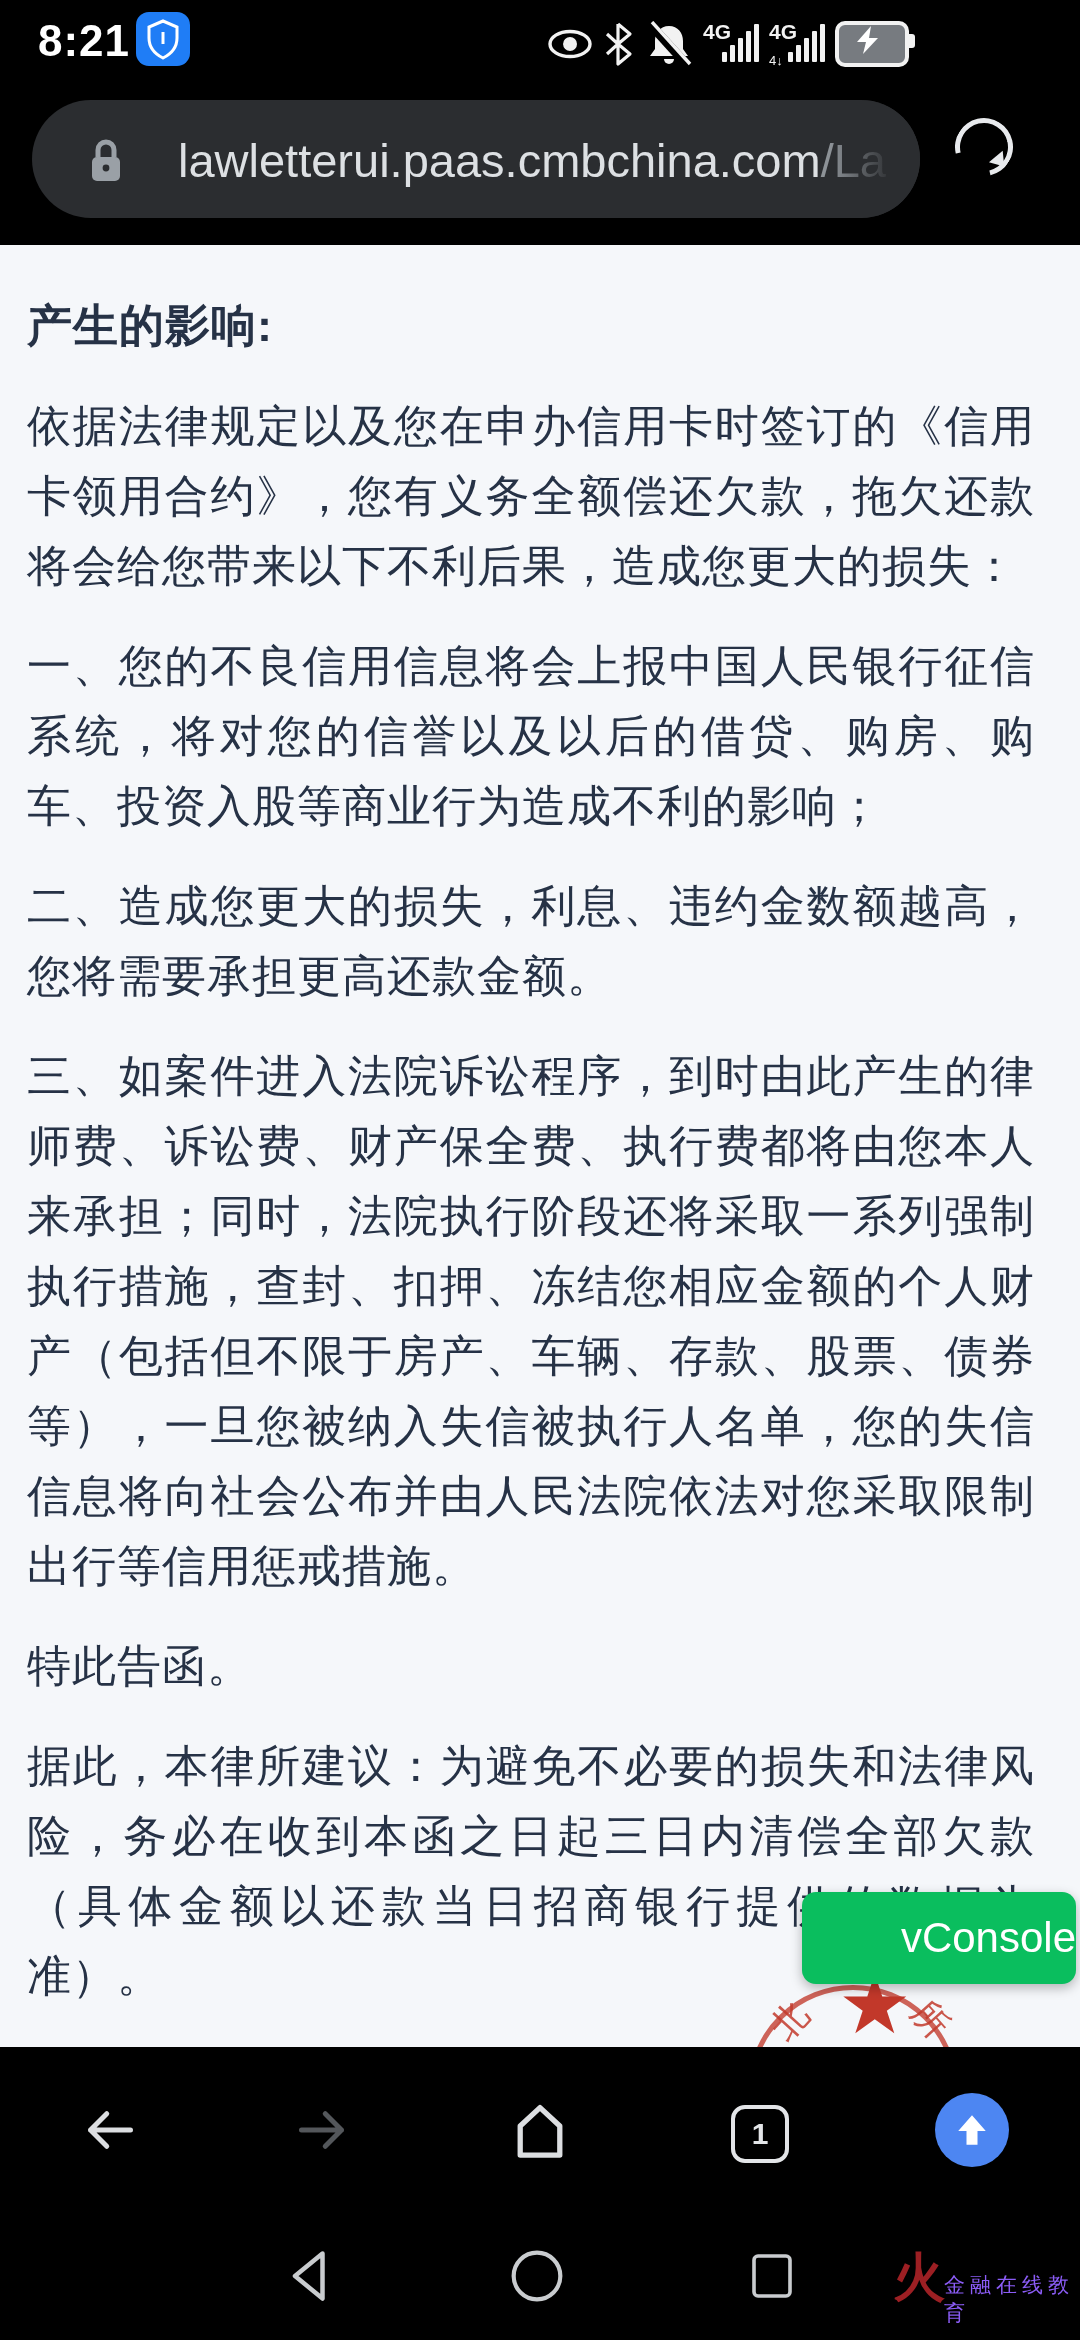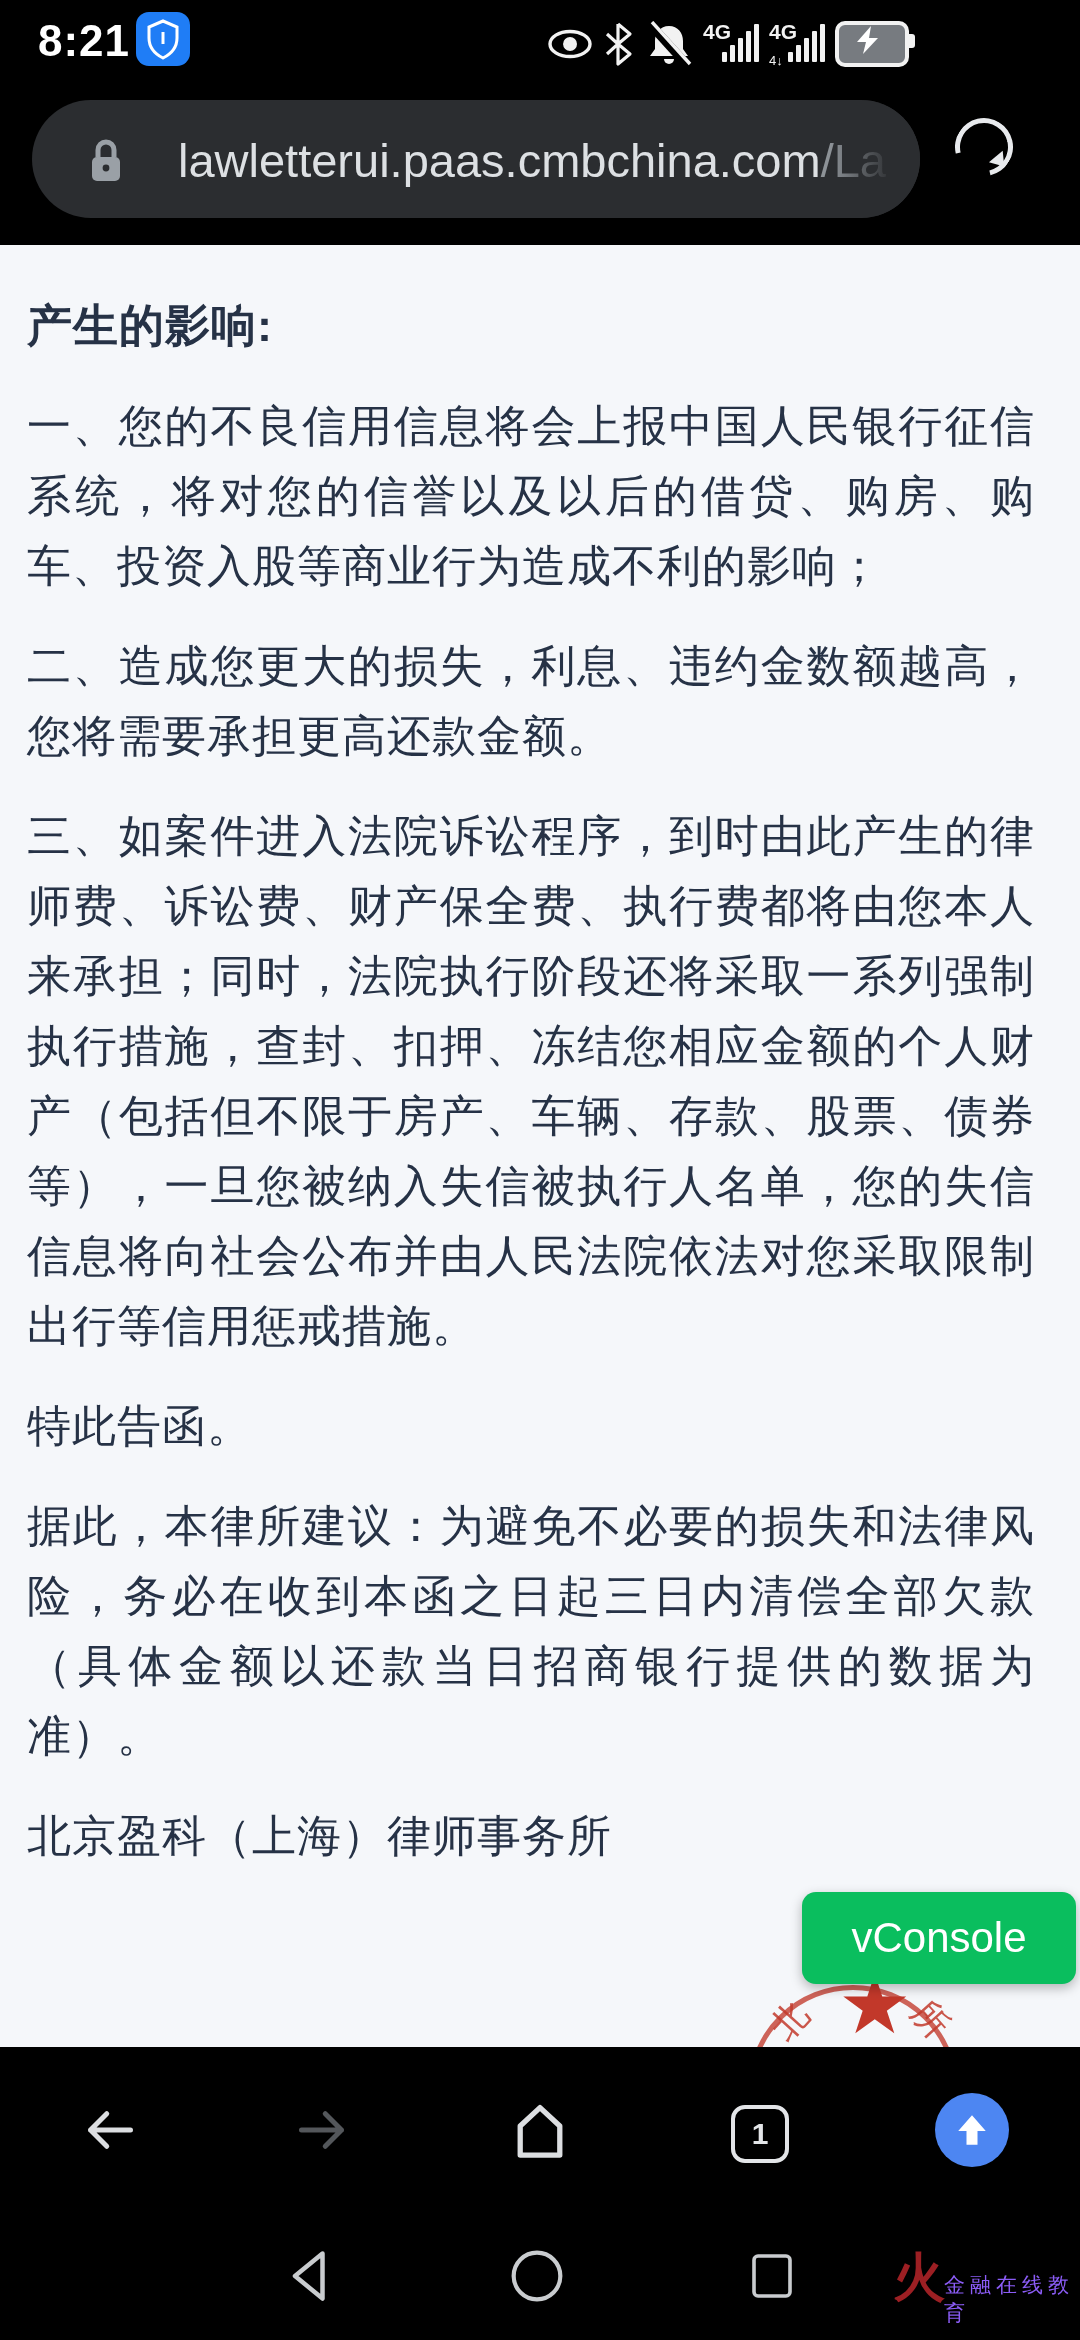--- a/index.html
+++ b/index.html
@@ -41,21 +41,21 @@
   .seal{position:absolute;z-index:5;pointer-events:none;}
   .seal-circle{position:absolute;left:748px;top:1740px;width:200px;height:200px;border:5px solid rgba(194,58,43,.78);border-radius:50%;}
   .seal-star{position:absolute;left:838px;top:1712px;font-size:82px;color:#c2382a;}
   .seal-rim-l{position:absolute;left:772px;top:1752px;font-size:36px;color:rgba(194,58,43,.85);transform:rotate(-48deg);}
   .seal-rim-r{position:absolute;left:912px;top:1750px;font-size:36px;color:rgba(194,58,43,.85);transform:rotate(48deg);}
   .seal-label{position:absolute;left:822px;top:1806px;font-size:16px;letter-spacing:3px;color:rgba(194,58,43,.9);}
 
   
   #vconsole{position:absolute;left:802px;top:1892px;width:274px;height:92px;border-radius:14px;
             background:#0abe5e;box-shadow:0 4px 12px rgba(0,0,0,.28);z-index:20;
-            display:flex;align-items:center;justify-content:center;}
+            display:flex;align-items:center;justify-content:flex-end;}
   #vconsole span{color:#fff;font-size:42px;}
 
   
   #navbar{position:absolute;left:0;top:2047px;width:1080px;height:293px;background:#000;}
   .nicon{position:absolute;}
   .tabbox{position:absolute;left:731px;top:58px;width:50px;height:50px;border:4px solid #e3e5e8;border-radius:14px;
           display:flex;align-items:center;justify-content:center;color:#e3e5e8;font-size:30px;font-weight:600;}
   .bluebtn{position:absolute;left:935px;top:46px;width:74px;height:74px;border-radius:50%;background:#4d86f2;
            display:flex;align-items:center;justify-content:center;}
   .wm-logo{position:absolute;left:893px;top:196px;font-size:52px;font-weight:700;color:#9c1f23;}
@@ -131,20 +131,21 @@
       <div class="urlfade"></div>
     </div>
     <div class="refresh">
       <div class="ring"></div>
       <div class="tip"></div>
     </div>
   </div>
 
   <div id="content">
     <h1>产生的影响:</h1>
+    <p>依据法律规定以及您在申办信用卡时签订的《信用卡领用合约》，您有义务全额偿还欠款，拖欠还款将会给您带来以下不利后果，造成您更大的损失：</p>
     <p>一、您的不良信用信息将会上报中国人民银行征信系统，将对您的信誉以及以后的借贷、购房、购车、投资入股等商业行为造成不利的影响；</p>
     <p>二、造成您更大的损失，利息、违约金数额越高，您将需要承担更高还款金额。</p>
     <p>三、如案件进入法院诉讼程序，到时由此产生的律师费、诉讼费、财产保全费、执行费都将由您本人来承担；同时，法院执行阶段还将采取一系列强制执行措施，查封、扣押、冻结您相应金额的个人财产（包括但不限于房产、车辆、存款、股票、债券等），一旦您被纳入失信被执行人名单，您的失信信息将向社会公布并由人民法院依法对您采取限制出行等信用惩戒措施。</p>
     <p>特此告函。</p>
     <p>据此，本律所建议：为避免不必要的损失和法律风险，务必在收到本函之日起三日内清偿全部欠款（具体金额以还款当日招商银行提供的数据为准）。</p>
     <p class="sig-line">北京盈科（上海）律师事务所</p>
 
     <div class="seal seal-circle"></div>
     <div class="seal seal-star">★</div>
     <div class="seal seal-rim-l">北</div>

